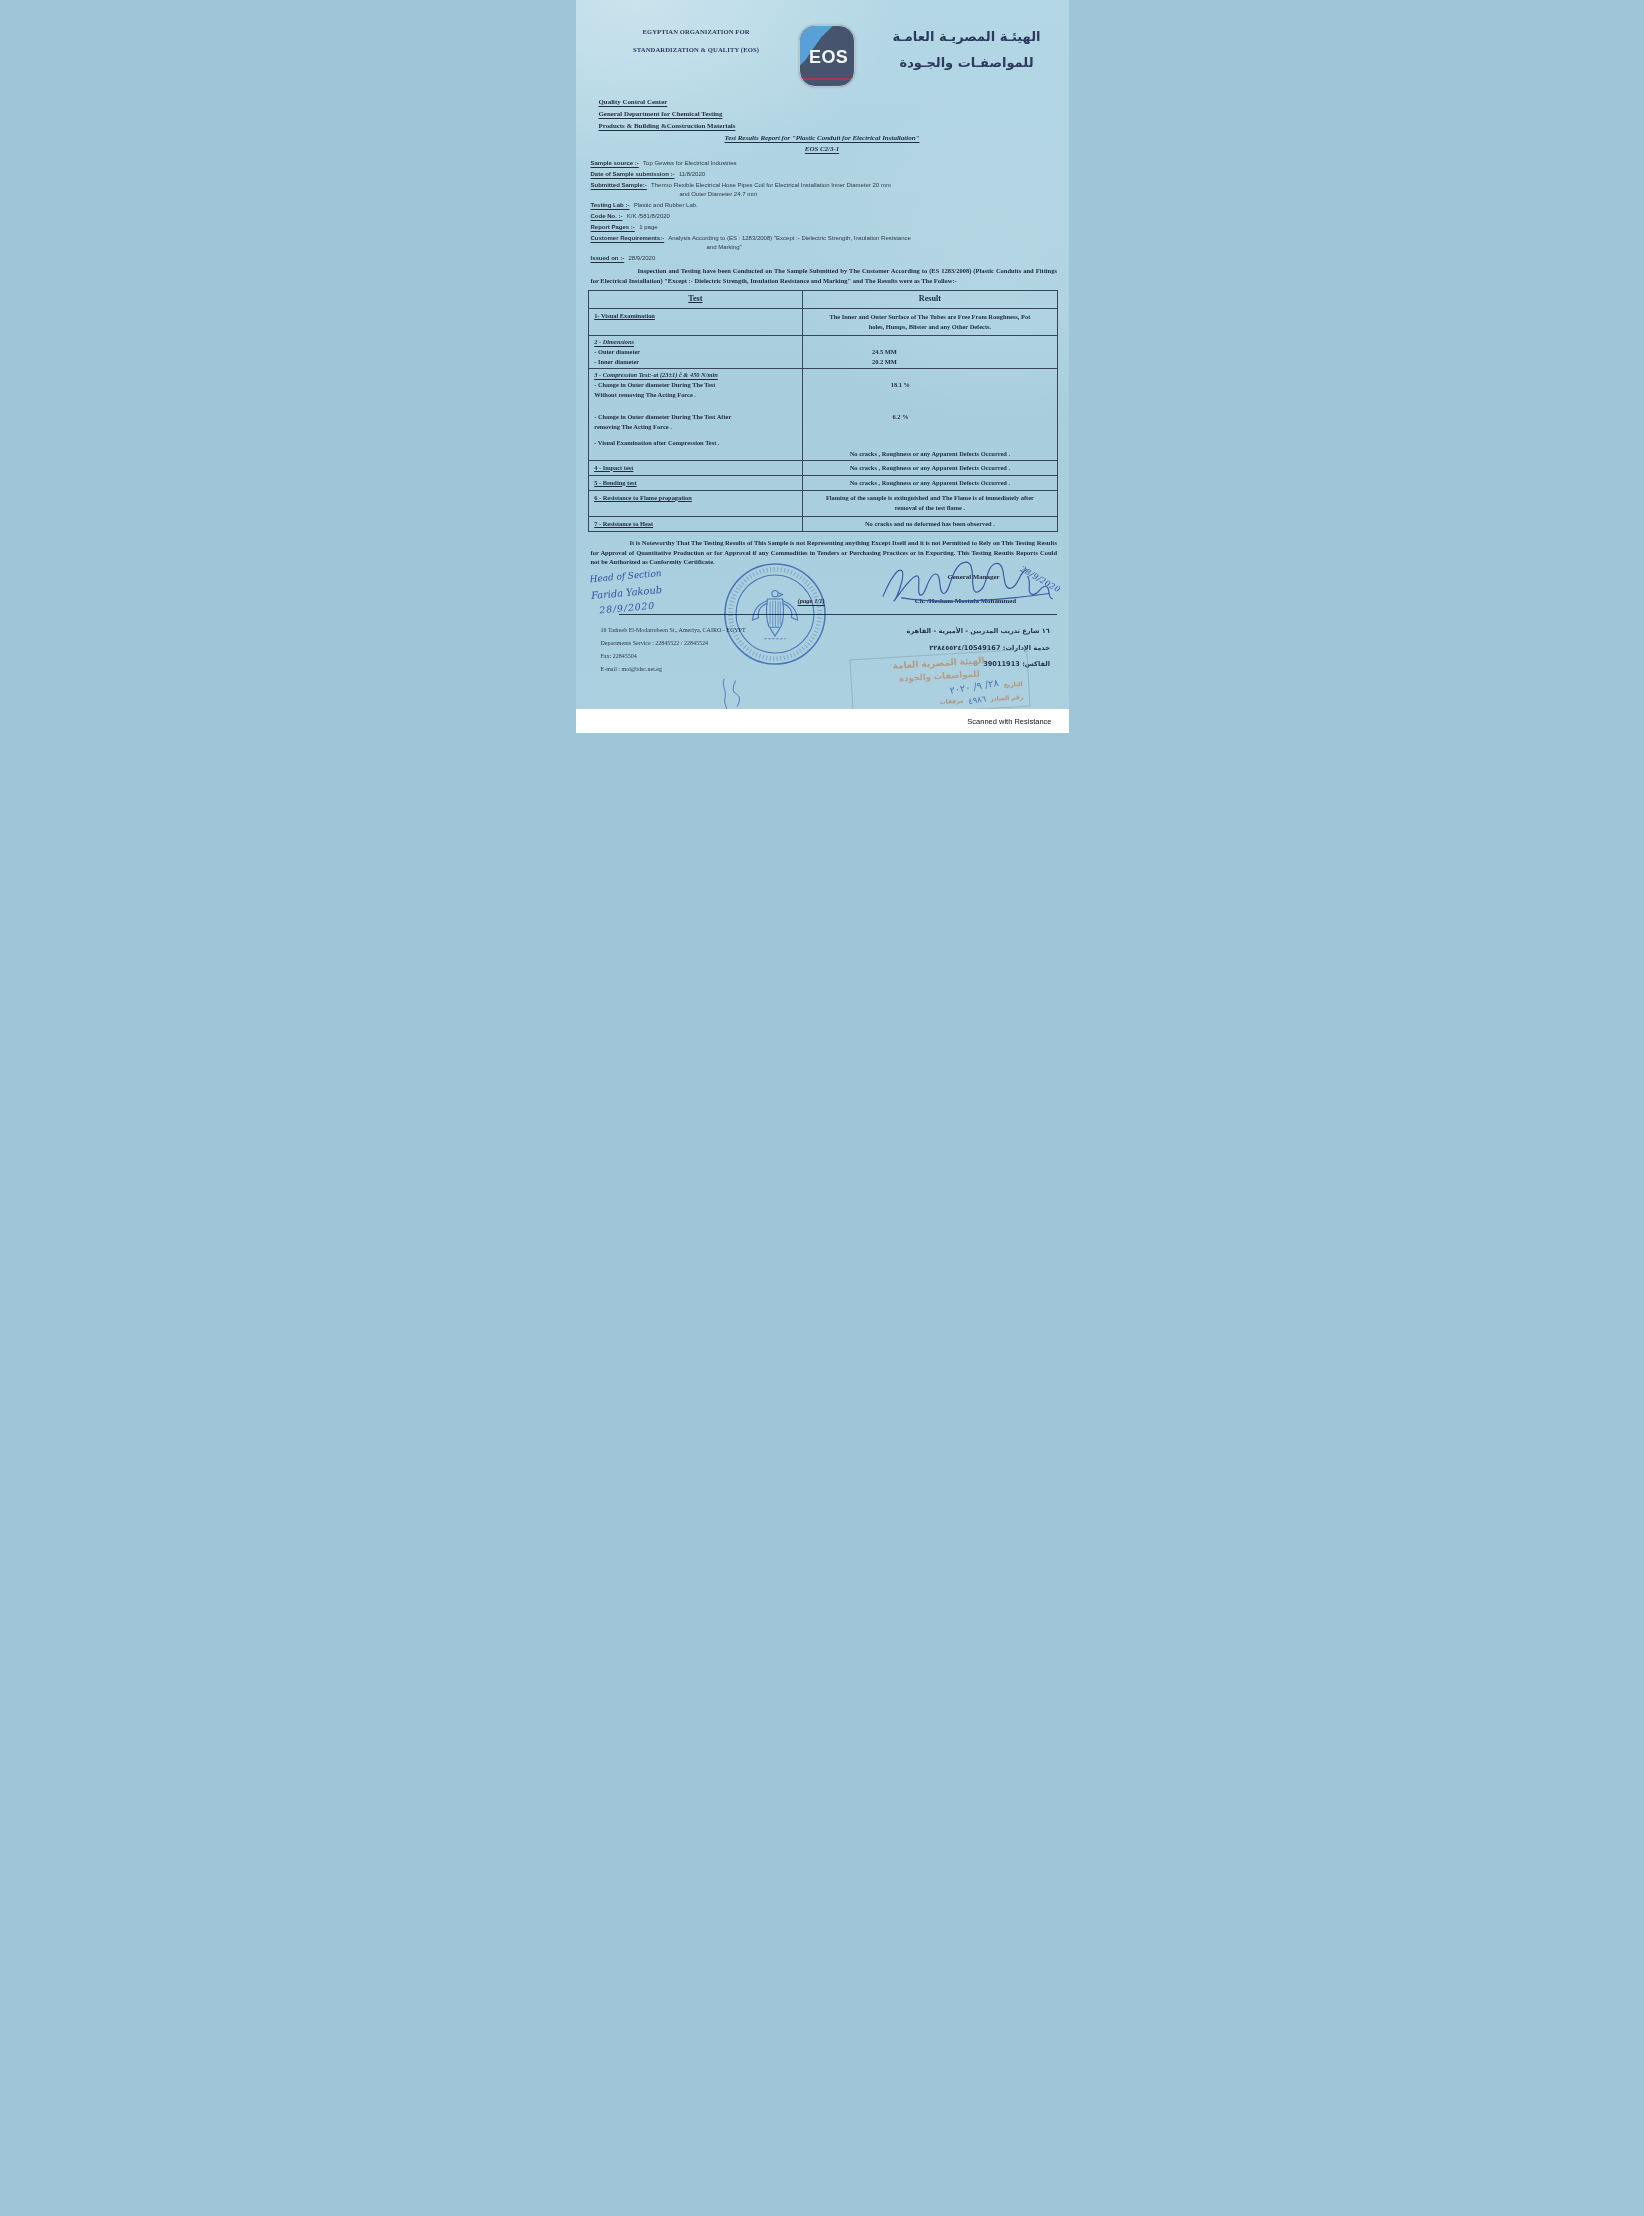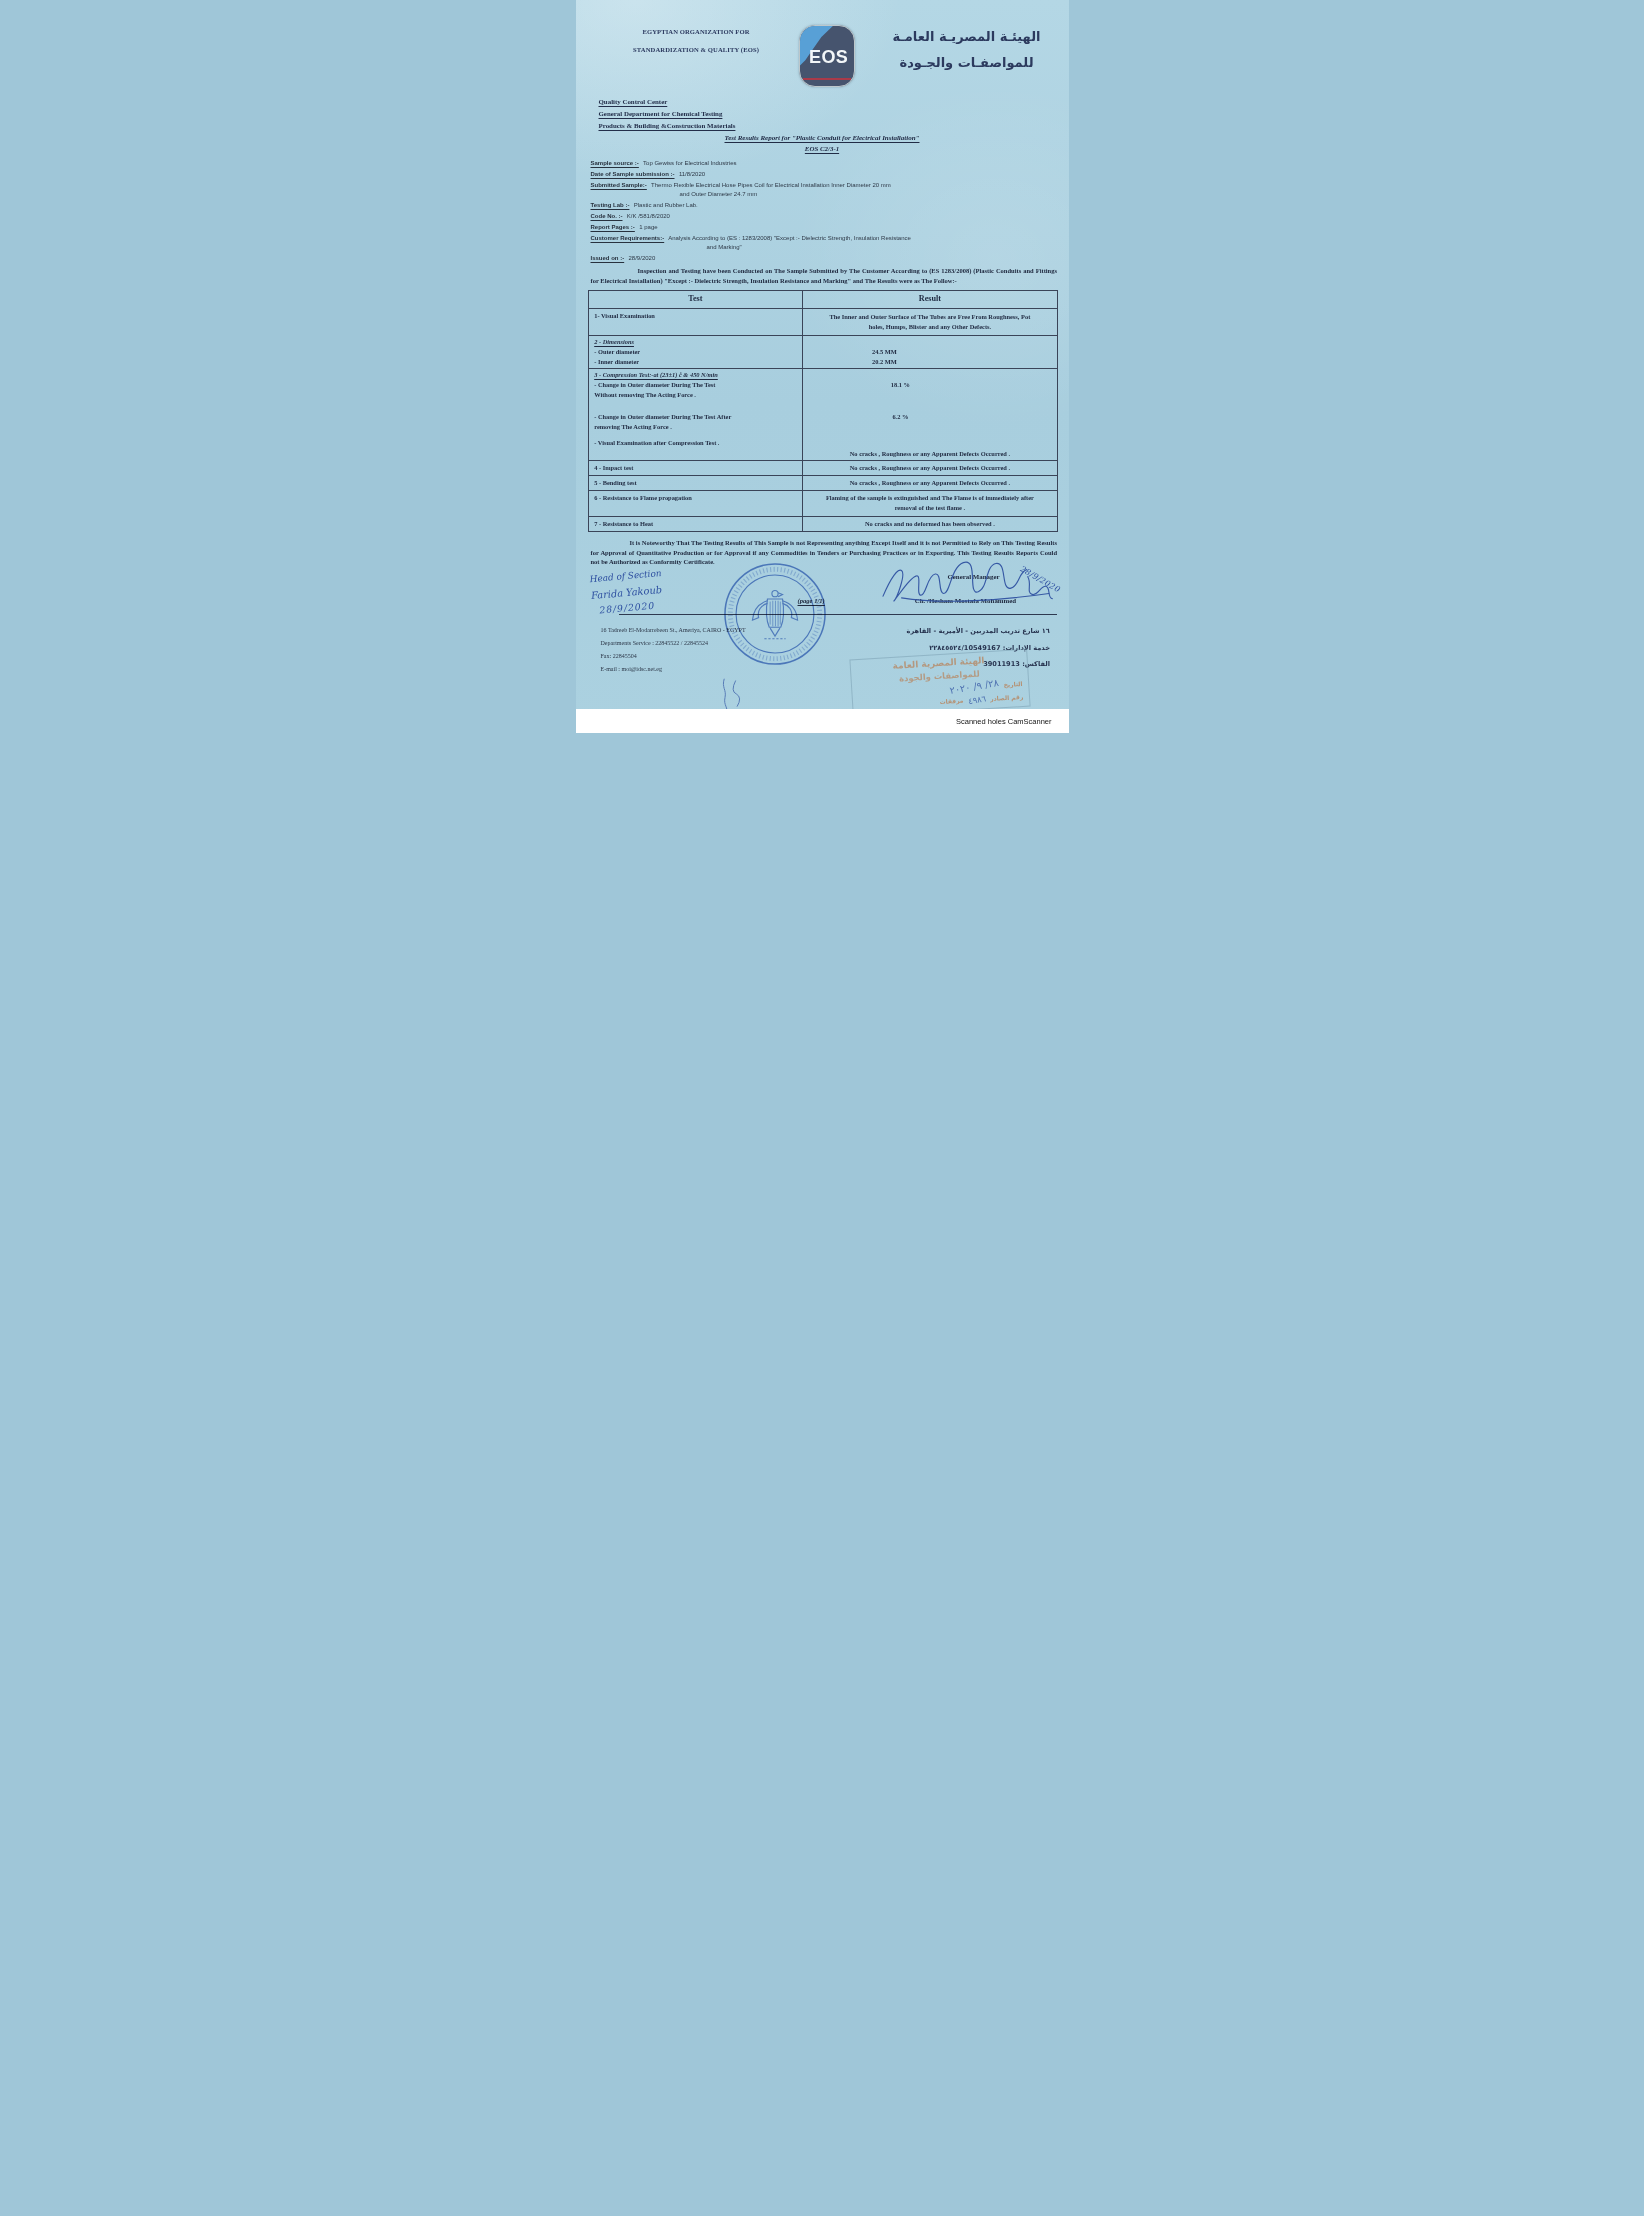--- a/index.html
+++ b/index.html
@@ -42,21 +42,21 @@
   .info .lbl{font-weight:700;color:#27313e;margin-right:2.7px;}
   .cont1{padding-left:89px;margin-top:1.3px;}
   .cont2{padding-left:116px;margin-top:1.3px;}
   
   .intro{margin:4.4px 11.5px 0 15px;font-size:6.5px;font-weight:700;text-align:justify;
          text-indent:47px;line-height:1.5;color:#212b41;}
   
   .rtable{margin:4px 0 0 12.4px;width:468px;border:0.9px solid #3a4458;}
   .trow{display:grid;grid-template-columns:214px 1fr;border-bottom:0.9px solid #3a4458;}
   .trow:last-child{border-bottom:none;}
-  .tl{border-right:0.9px solid #3a4458;padding:1.8px 4.4px 2.2px 5.3px;font-weight:700;font-size:6.4px;line-height:10.2px;color:#1f2940;}
+  .tl{border-right:0.9px solid #3a4458;padding:1.8px 4.4px 2.2px 5.3px;font-weight:700;font-size:6.4px;line-height:10.2px;color:#1f2940;text-decoration:underline;}
   .tr{padding:1.8px 3.5px 2.2px;font-weight:700;font-size:6.4px;line-height:10.2px;text-align:center;color:#1f2940;}
   .thead .tl,.thead .tr{text-align:center;font-size:8.2px;padding:2.7px 0 3.1px;line-height:11.5px;}
   .row-title{font-style:italic;}
   .pad1{padding:2.7px 24px;}
   .pad6{padding:1.8px 11.5px 2.7px;}
   .mlt{border-right:0.9px solid #3a4458;padding:0.9px 4.4px 0 5.3px;font-weight:700;font-size:6.4px;line-height:10.2px;color:#1f2940;}
   .mr{padding:0.9px 3.5px;text-align:center;font-weight:700;font-size:6.4px;line-height:10.2px;color:#1f2940;}
   .shift{padding-right:91px;}
   .shift2{padding-right:59px;}
   .gapA{padding-bottom:11.5px;}
@@ -306,17 +306,17 @@
   </div>
 
   <svg class="fsquiggle" viewBox="0 0 64 96">
     <g fill="none" stroke="#2d4fa0" stroke-width="2.2" stroke-linecap="round" opacity="0.85">
       <path d="M14,6 C8,26 20,30 16,48 C12,66 24,70 20,86"></path>
       <path d="M40,10 q-12,24 2,30 q14,8 2,28"></path>
     </g>
   </svg>
 
   <div class="scanbar">
-    <div class="scantext">Scanned holes CamScanner</div>
+    <div class="scantext">Scanned with Resistance</div>
   </div>
 
 </div>
 
 
 </body></html>

